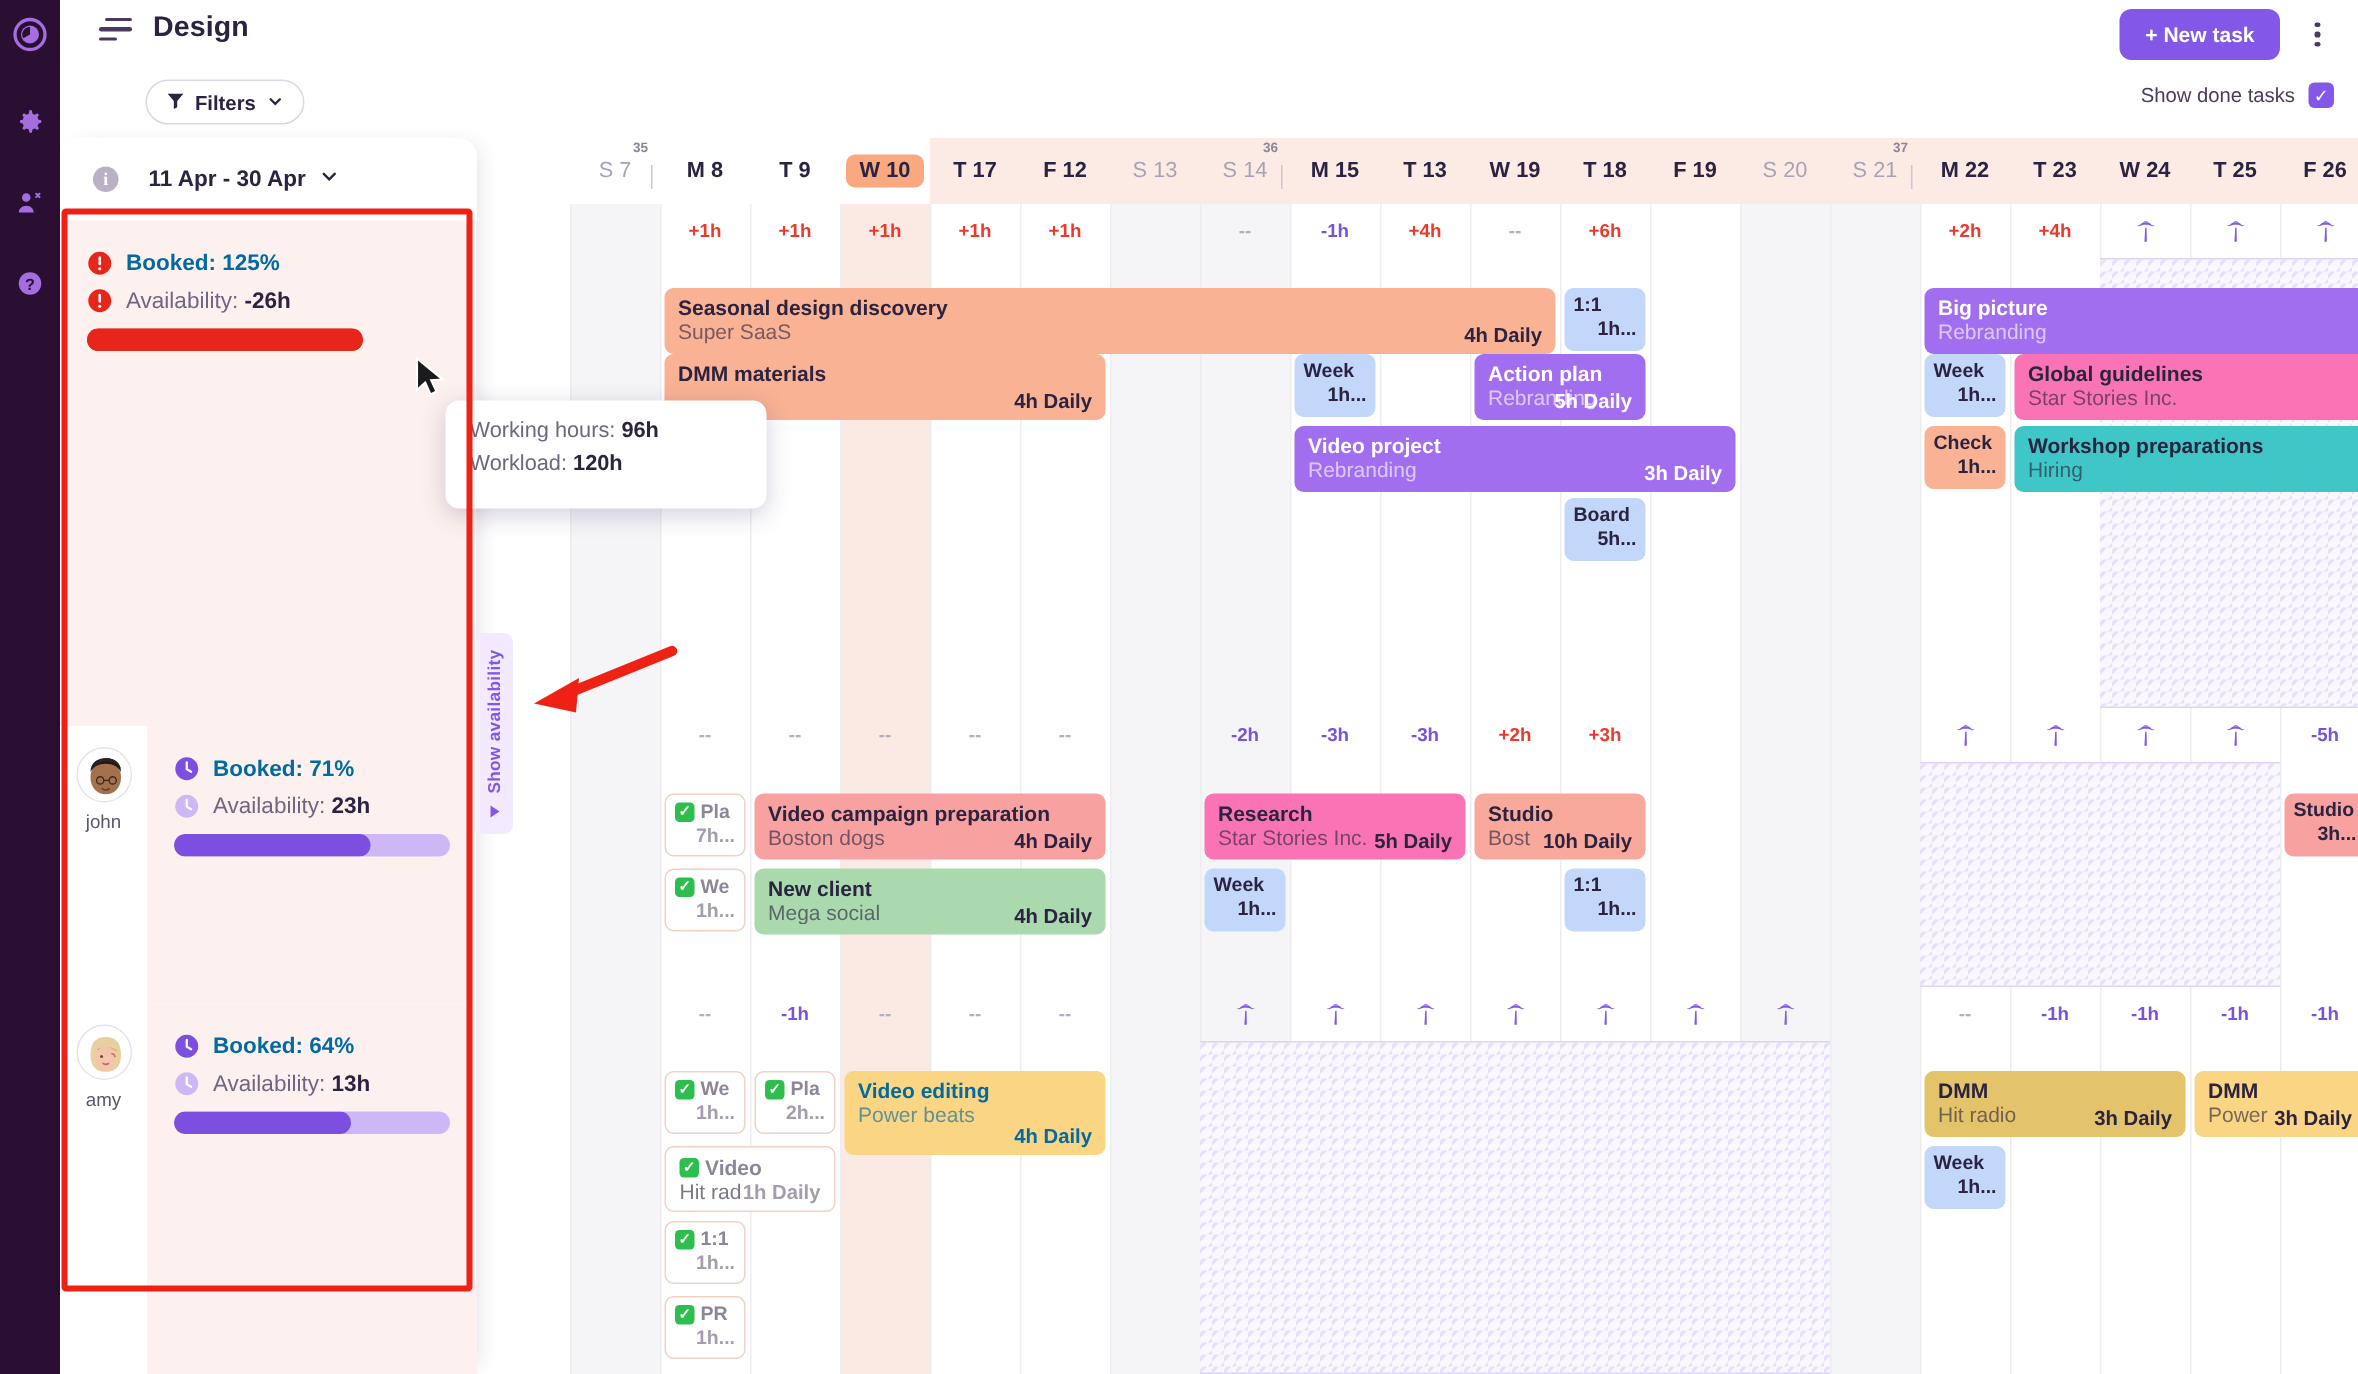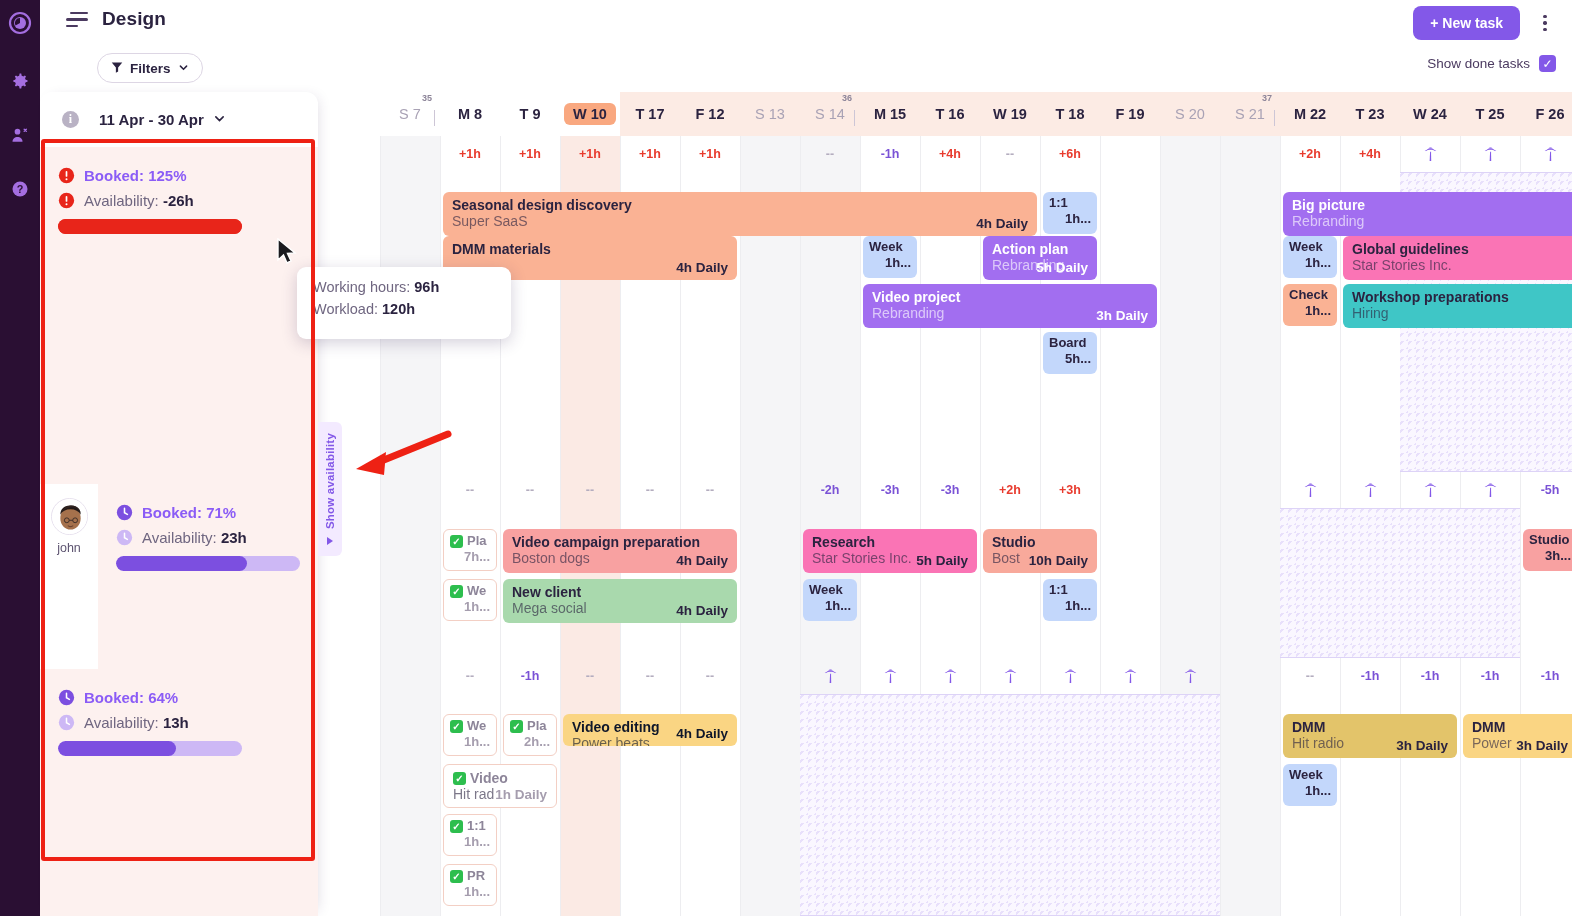--- a/index.html
+++ b/index.html
@@ -71,21 +71,21 @@
     position:absolute; left:0; width:278px;
     display:flex;
   }
   .p-ava-col { width:59px; padding-top:14px; display:flex; flex-direction:column; align-items:center; }
   .p-avatar { width:37px; height:37px; border-radius:50%; border:1px solid #e7e1ee; overflow:hidden;
               background:#fff; display:block; }
   .p-name { font-size:12.5px; color:#5d5470; margin-top:6px; }
   .p-stats { flex:1; background:#fdf1ef; padding:20px 18px 0 18px; }
   .stat { display:flex; align-items:center; gap:9px; margin-bottom:8px; }
   .stat .sic { width:17px; height:17px; flex:0 0 17px; }
-  .stat-booked { font-size:15px; font-weight:700; color:#8b5cf6; }
+  .stat-booked { font-size:15px; font-weight:700; color:#0369a1; }
   .stat-avail  { font-size:15px; color:#6f6680; }
   .stat-avail b { color:#2b2340; font-weight:700; }
   .bar { margin-top:10px; height:15px; border-radius:8px; overflow:hidden; position:relative; width:184px; }
   .bar .fill { height:100%; border-radius:8px; }
 
   
   #tl { position:absolute; left:318px; top:92px; width:1254px; height:824px; overflow:hidden; background:#fff; }
   #tl-head { position:absolute; left:0; top:0; width:1254px; height:44px; }
   .dcell {
     position:absolute; top:0; width:60px; height:44px;
@@ -300,20 +300,33 @@
                 <path d="M10 5v5.3l3.4 2" stroke="#fff" stroke-width="1.8" fill="none" stroke-linecap="round"></path>
               </svg></span>
             <span class="stat-avail">Availability: <b>23h</b></span>
           </div>
           <div class="bar" style="background:#cdb8f5">
             <div class="fill" style="width:71%;background:#7c4fe0"></div>
           </div>
         </div>
       </div>
       <div class="person" style="top: 577px; height: 247px;">
+        <div class="p-ava-col">
+          <div class="p-avatar"><svg viewBox="0 0 40 40" width="37" height="37">
+              <circle cx="20" cy="20" r="20" fill="#fff"></circle>
+              <path d="M20 8c8 0 11 5 11 13s-4 12-11 12S9 29 9 21 12 8 20 8z" fill="#e8cf9e"></path>
+              <path d="M20 10c6 0 9 3 10 8 0 0-5-4-11-3-5 1-8 4-8 4 0-6 3-9 9-9z" fill="#e8cf9e"></path>
+              <path d="M14 17c5-2 10-2 14 1" stroke="#cdb07b" stroke-width="1" fill="none"></path>
+              <path d="M20 15c4 0 7 3 7 8s-3 9-7 9-7-4-7-9 3-8 7-8z" fill="#f3c5ad"></path>
+              <circle cx="17" cy="22" r="1.1" fill="#6a4e3f"></circle>
+              <path d="M24 20c1.6 0 2.6 1.2 2.6 2.6" stroke="#c4705f" stroke-width="1.1" fill="none"></path>
+              <path d="M18 27c1.3.9 2.8.9 4 0" stroke="#c4705f" stroke-width="1.2" fill="none" stroke-linecap="round"></path>
+            </svg></div>
+          <div class="p-name">amy</div>
+        </div>
         <div class="p-stats">
           <div class="stat">
             <span class="sic"><svg width="17" height="17" viewBox="0 0 20 20">
                 <circle cx="10" cy="10" r="9" fill="#7c4fe0"></circle>
                 <path d="M10 5v5.3l3.4 2" stroke="#fff" stroke-width="1.8" fill="none" stroke-linecap="round"></path>
               </svg></span>
             <span class="stat-booked">Booked: 64%</span>
           </div>
           <div class="stat">
             <span class="sic"><svg width="17" height="17" viewBox="0 0 20 20">
@@ -363,21 +376,21 @@
         <span>S 14</span>
       </div>
       <div class="dcell shade" style="left: 542px;"></div>
       <div class="dcell" style="left: 542px;">
         <span>M 15</span>
       </div>
       <div class="wknum" style="left: 524px;">36</div>
       <div class="wsep" style="left: 536px;"></div>
       <div class="dcell shade" style="left: 602px;"></div>
       <div class="dcell" style="left: 602px;">
-        <span>T 16</span>
+        <span>T 13</span>
       </div>
       <div class="dcell shade" style="left: 662px;"></div>
       <div class="dcell" style="left: 662px;">
         <span>W 19</span>
       </div>
       <div class="dcell shade" style="left: 722px;"></div>
       <div class="dcell" style="left: 722px;">
         <span>T 18</span>
       </div>
       <div class="dcell shade" style="left: 782px;"></div>
@@ -732,21 +745,21 @@
           </div>
           <div class="t-dur">1h...</div>
         </div>
         <div class="task small done" style="left: 185px; width: 54px; top: 56px; height: 42px;">
           <div class="t-title">
             <span class="chkbox">✓</span>
             <span>Pla</span>
           </div>
           <div class="t-dur">2h...</div>
         </div>
-        <div class="task" style="left: 245px; width: 174px; top: 56px; height: 32px; background: rgb(250, 213, 131); color: #0f172a;">
+        <div class="task" style="left: 245px; width: 174px; top: 56px; height: 56px; background: rgb(250, 213, 131); color: #0369a1;">
           <div class="t-title"><span>Video editing</span></div>
           <div class="t-sub">Power beats</div>
           <div class="t-dur">4h Daily</div>
         </div>
         <div class="task done" style="left: 125px; width: 114px; top: 106px; height: 44px;">
           <div class="t-title">
             <span class="chkbox">✓</span>
             <span>Video</span>
           </div>
           <div class="t-sub">Hit rad</div>

